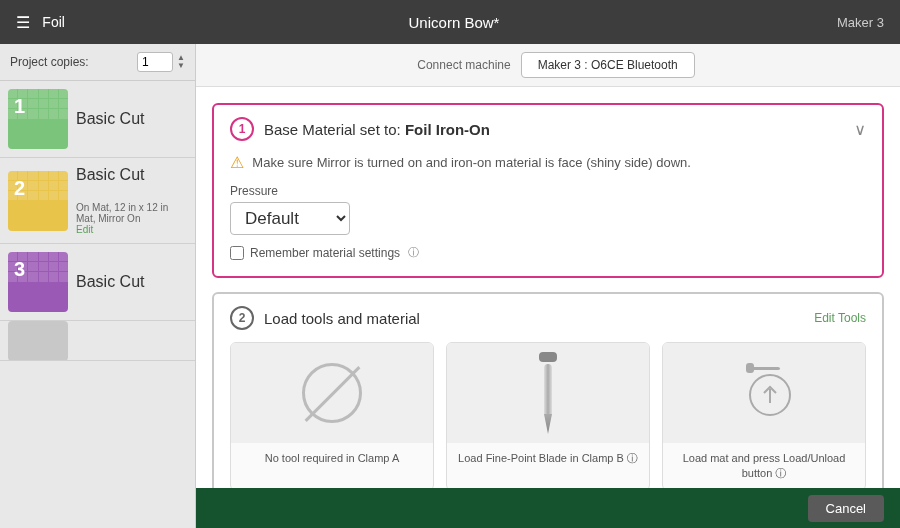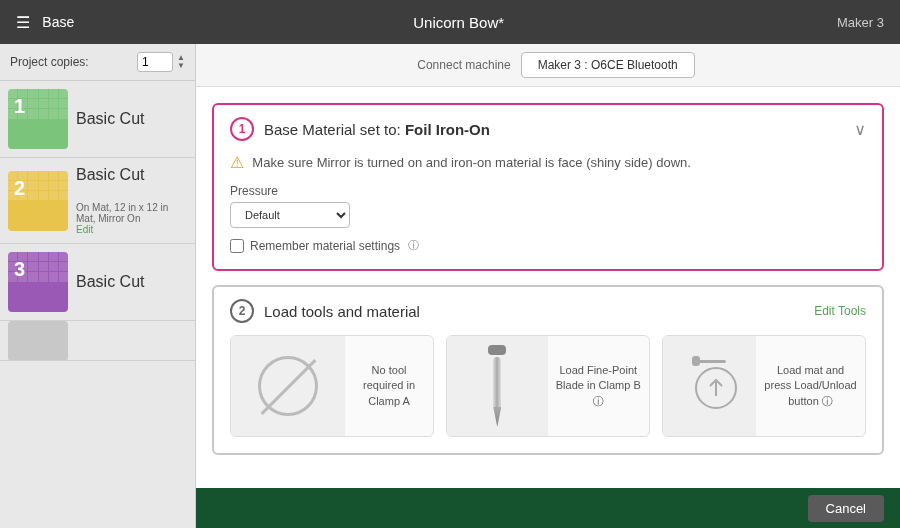--- a/index.html
+++ b/index.html
@@ -194,21 +194,21 @@
     .pressure-select-wrapper {
       display: flex;
       align-items: center;
       gap: 6px;
       margin-bottom: 10px;
     }
     .pressure-select {
       border: 1px solid #bbb;
       border-radius: 4px;
       padding: 5px 10px;
-      font-size: 11px;
+      font-size: 17px;
       color: #333;
       background: #fff;
       min-width: 120px;
       cursor: pointer;
     }
 
     .checkbox-row {
       display: flex;
       align-items: center;
       gap: 6px;
@@ -229,21 +229,21 @@
       display: flex;
       gap: 12px;
       padding: 0 16px 16px 16px;
     }
     .tool-card {
       flex: 1;
       border: 1px solid #ddd;
       border-radius: 6px;
       overflow: hidden;
       display: flex;
-      flex-direction: row;
+      flex-direction: column;
       align-items: center;
       background: #fafafa;
     }
     .tool-image {
       width: 100%;
       height: 100px;
       display: flex;
       align-items: center;
       justify-content: center;
       background: #efefef;
@@ -328,21 +328,21 @@
     
     ::-webkit-scrollbar { width: 6px; }
     ::-webkit-scrollbar-track { background: #f0f0f0; }
     ::-webkit-scrollbar-thumb { background: #bbb; border-radius: 3px; }
   </style>
 </head>
 <body>
 
 <div class="top-bar">
   <span class="top-bar-menu">☰</span>
-  <span style="font-size:14px; margin-right:6px;">Base</span>
+  <span style="font-size:14px; margin-right:6px;">Foil</span>
   <span class="top-bar-title">Unicorn Bow*</span>
   <span class="top-bar-machine">Maker 3</span>
 </div>
 
 <div class="main-layout">
 
   <div class="sidebar">
     <div class="sidebar-controls">
       <span class="sidebar-label">Project copies:</span>
       <input type="number" value="1" style="width: 36px; font-size: 12px; border: 1px solid rgb(187, 187, 187); border-radius: 3px; padding: 2px 4px;">

